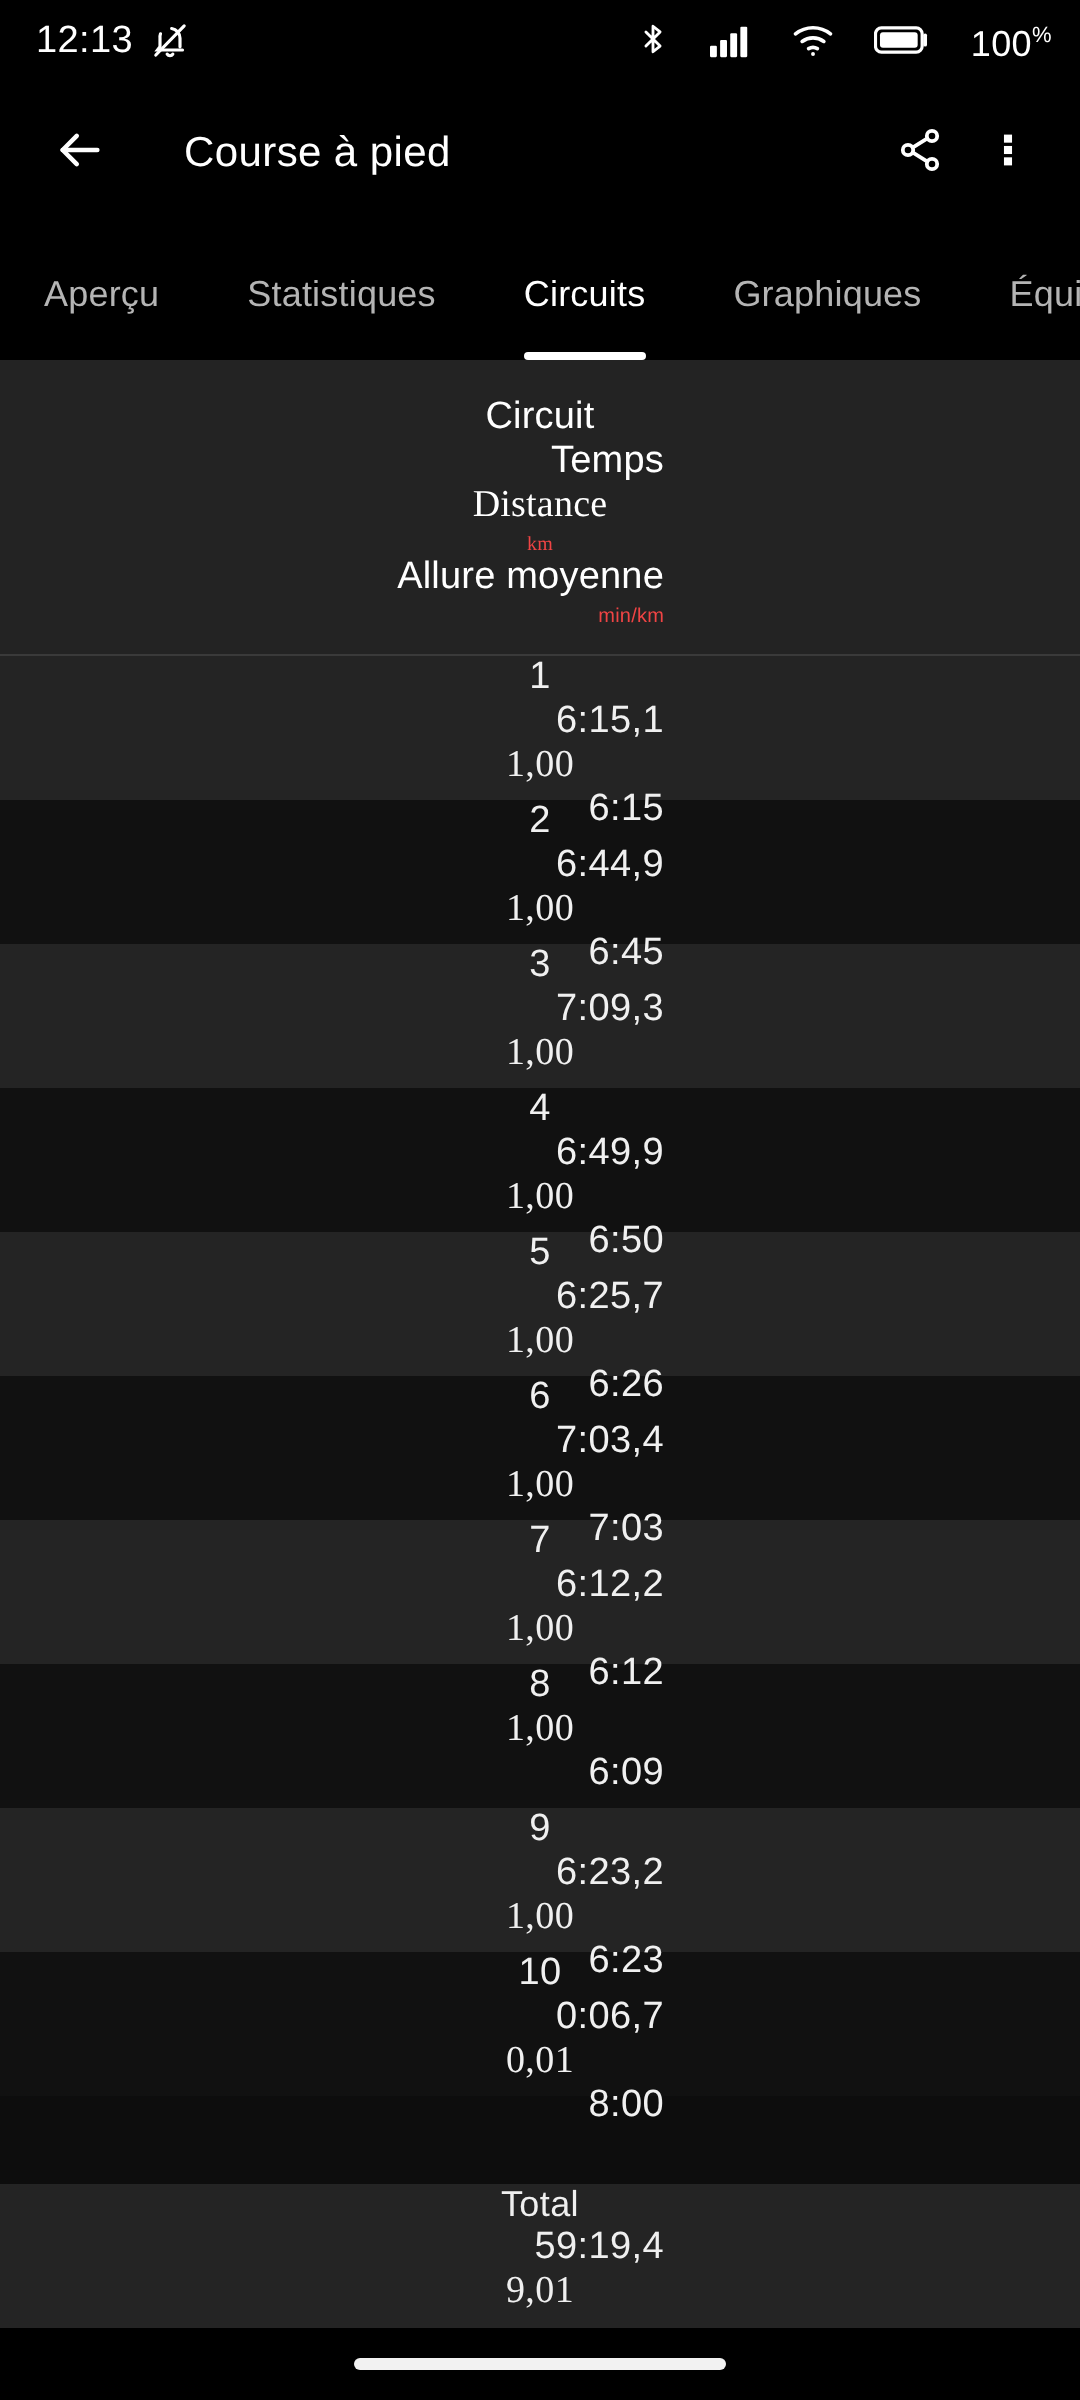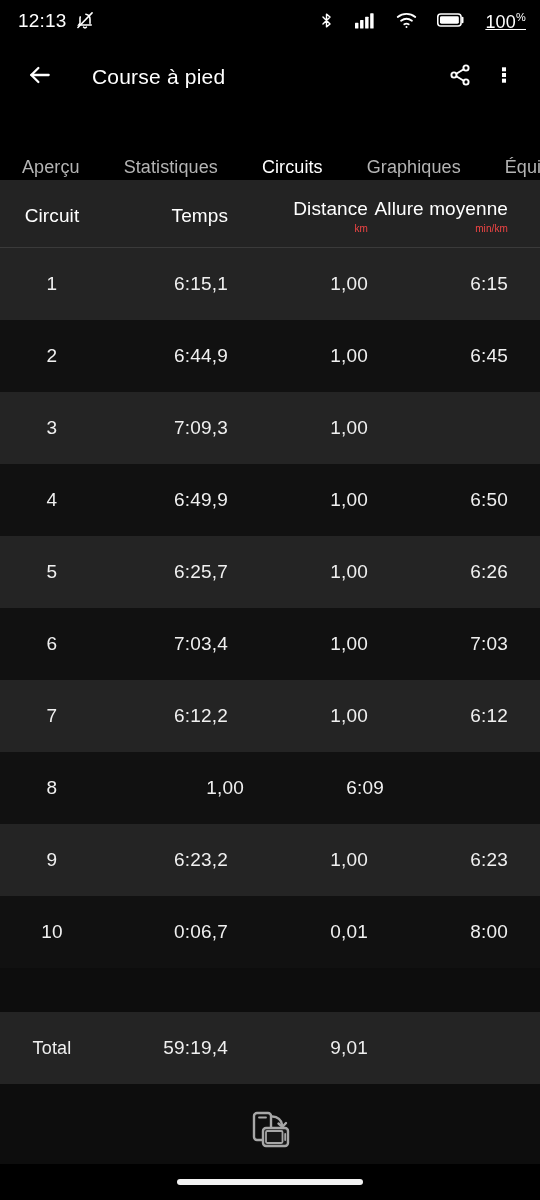--- a/index.html
+++ b/index.html
@@ -13,37 +13,37 @@
   .screen { position:relative; width:540px; height:1200px; background:#0d0d0d; }
 
   
   .statusbar{
     height:44px; background:#000; display:flex; align-items:center;
     padding:0 14px 0 18px; color:#fff;
   }
   .sb-time{ font-size:19px; letter-spacing:.2px; }
   .sb-left{ display:flex; align-items:flex-start; gap:8px; }
   .sb-spacer{ flex:1; }
-  .sb-right{ display:flex; align-items:center; gap:20px;text-decoration:underline; }
+  .sb-right{ display:flex; align-items:center; gap:20px; }
   .sb-battery-text{ font-size:18px; font-weight:500; letter-spacing:.2px; }
   .sb-pct{ font-size:11px; vertical-align:super; }
 
   
   .appbar{
     height:66px; background:#000; display:flex; align-items:center;
     padding:0 14px 0 18px; color:#fff;justify-content:flex-end;
   }
   .appbar-title{
     font-size:21px; font-weight:500; margin-left:30px; flex:1; letter-spacing:.2px;
   }
   .appbar-btn{ width:44px; height:44px; display:flex; align-items:center; justify-content:center; }
 
   
   .tabbar{
-    height:70px; background:#000; display:flex; align-items:flex-end;
+    height:70px; background:#000; display:flex; align-items:flex-start;
     position:relative; overflow:hidden; padding-top:24px;
   }
   .tab{
     position:relative; color:#b4b4b4; font-size:18px; white-space:nowrap;
     padding:0 22px; line-height:26px; letter-spacing:.1px;
   }
   .tab.active{ color:#fff; }
   .tab.active .tab-underline{
     position:absolute; left:22px; right:22px; bottom:-20px; height:4px;
     background:#fff; border-radius:2px;
@@ -52,24 +52,24 @@
   
   .table{ background:#0d0d0d; }
   .thead{
     background:#232323; position:relative;
     padding:18px 0 14px 0;
   }
   .thead:after{
     content:""; position:absolute; left:0; right:0; bottom:0; height:1px;
     background:#3a3a3a;
   }
-  .row{ display:flex; align-items:center; }
+  .row{ display:flex; align-items:center;flex-direction:column; }
   .c-lap   { width:104px; text-align:center; }
   .c-time  { width:124px; text-align:right; }
-  .c-dist  { width:140px; text-align:right; }
+  .c-dist  { width:140px; text-align:center;font-family:Liberation Serif, serif; }
   .c-pace  { width:156px; text-align:right; padding-right:16px; }
 
   .th{ color:#fff; font-size:19px; font-weight:500; letter-spacing:.1px; }
   .th-sub{ display:block; color:#ef4444; font-size:10px; font-weight:400; margin-top:3px; }
 
   .trow{ height:72px; }
   .trow.odd { background:#242424; }
   .trow.even{ background:#111111; }
   .trow.total{ background:#242424;margin-top:44px; }
   .td{ color:#f0f0f0; font-size:19px; letter-spacing:.2px; }

